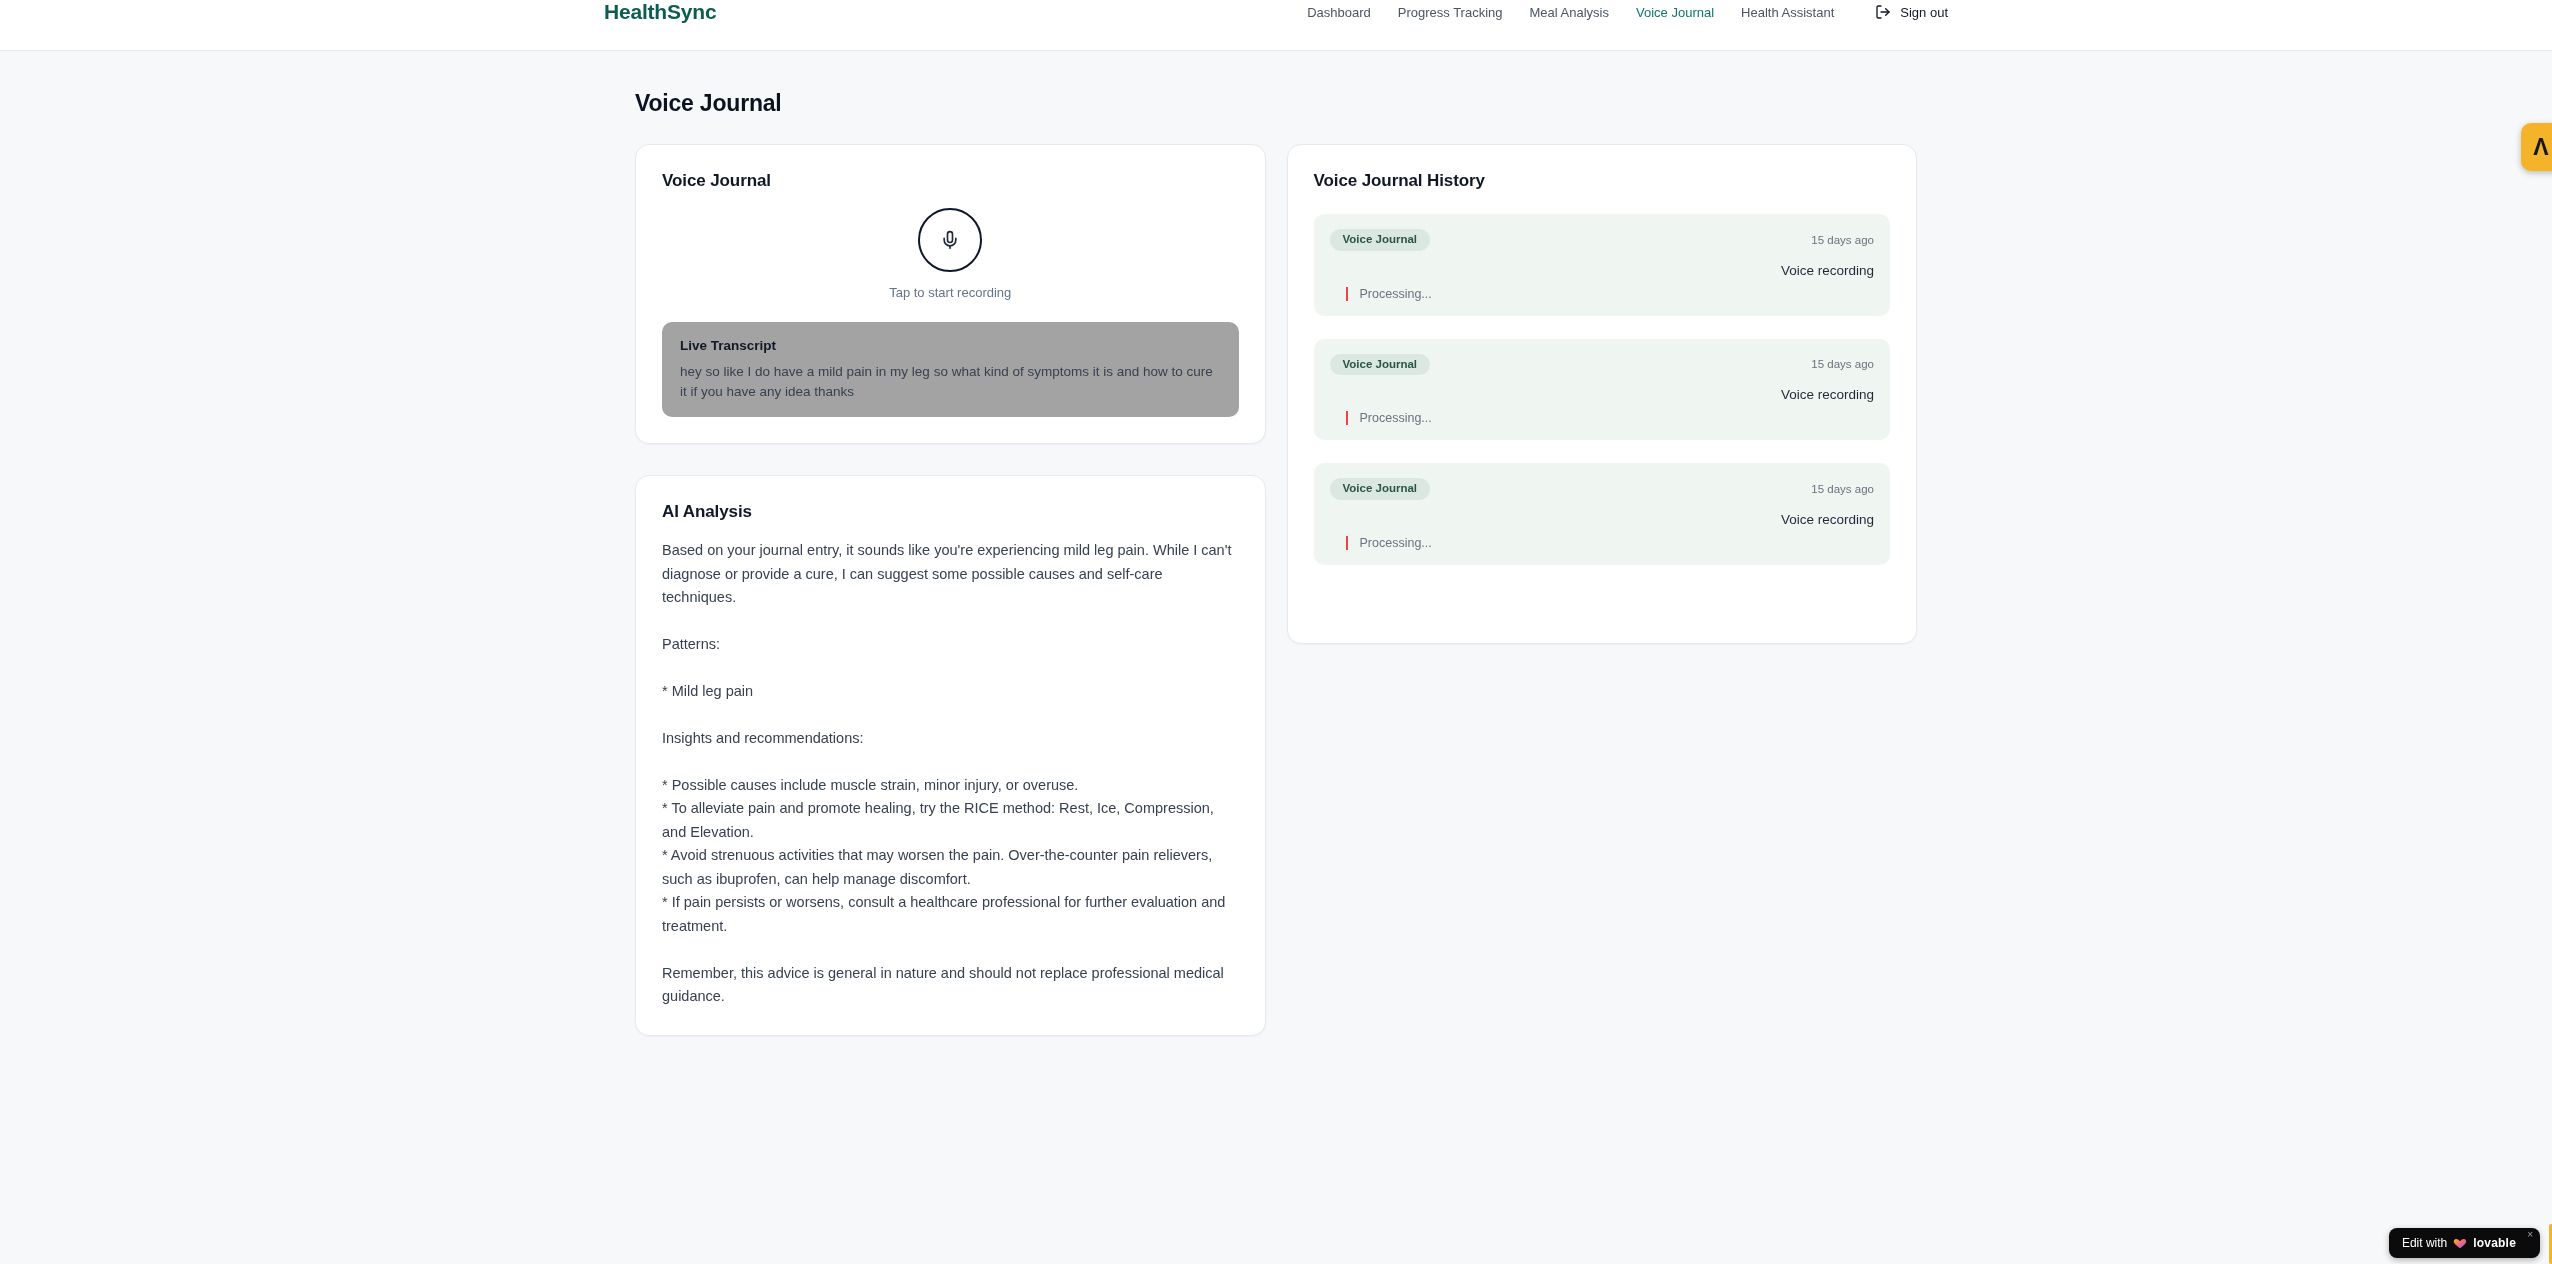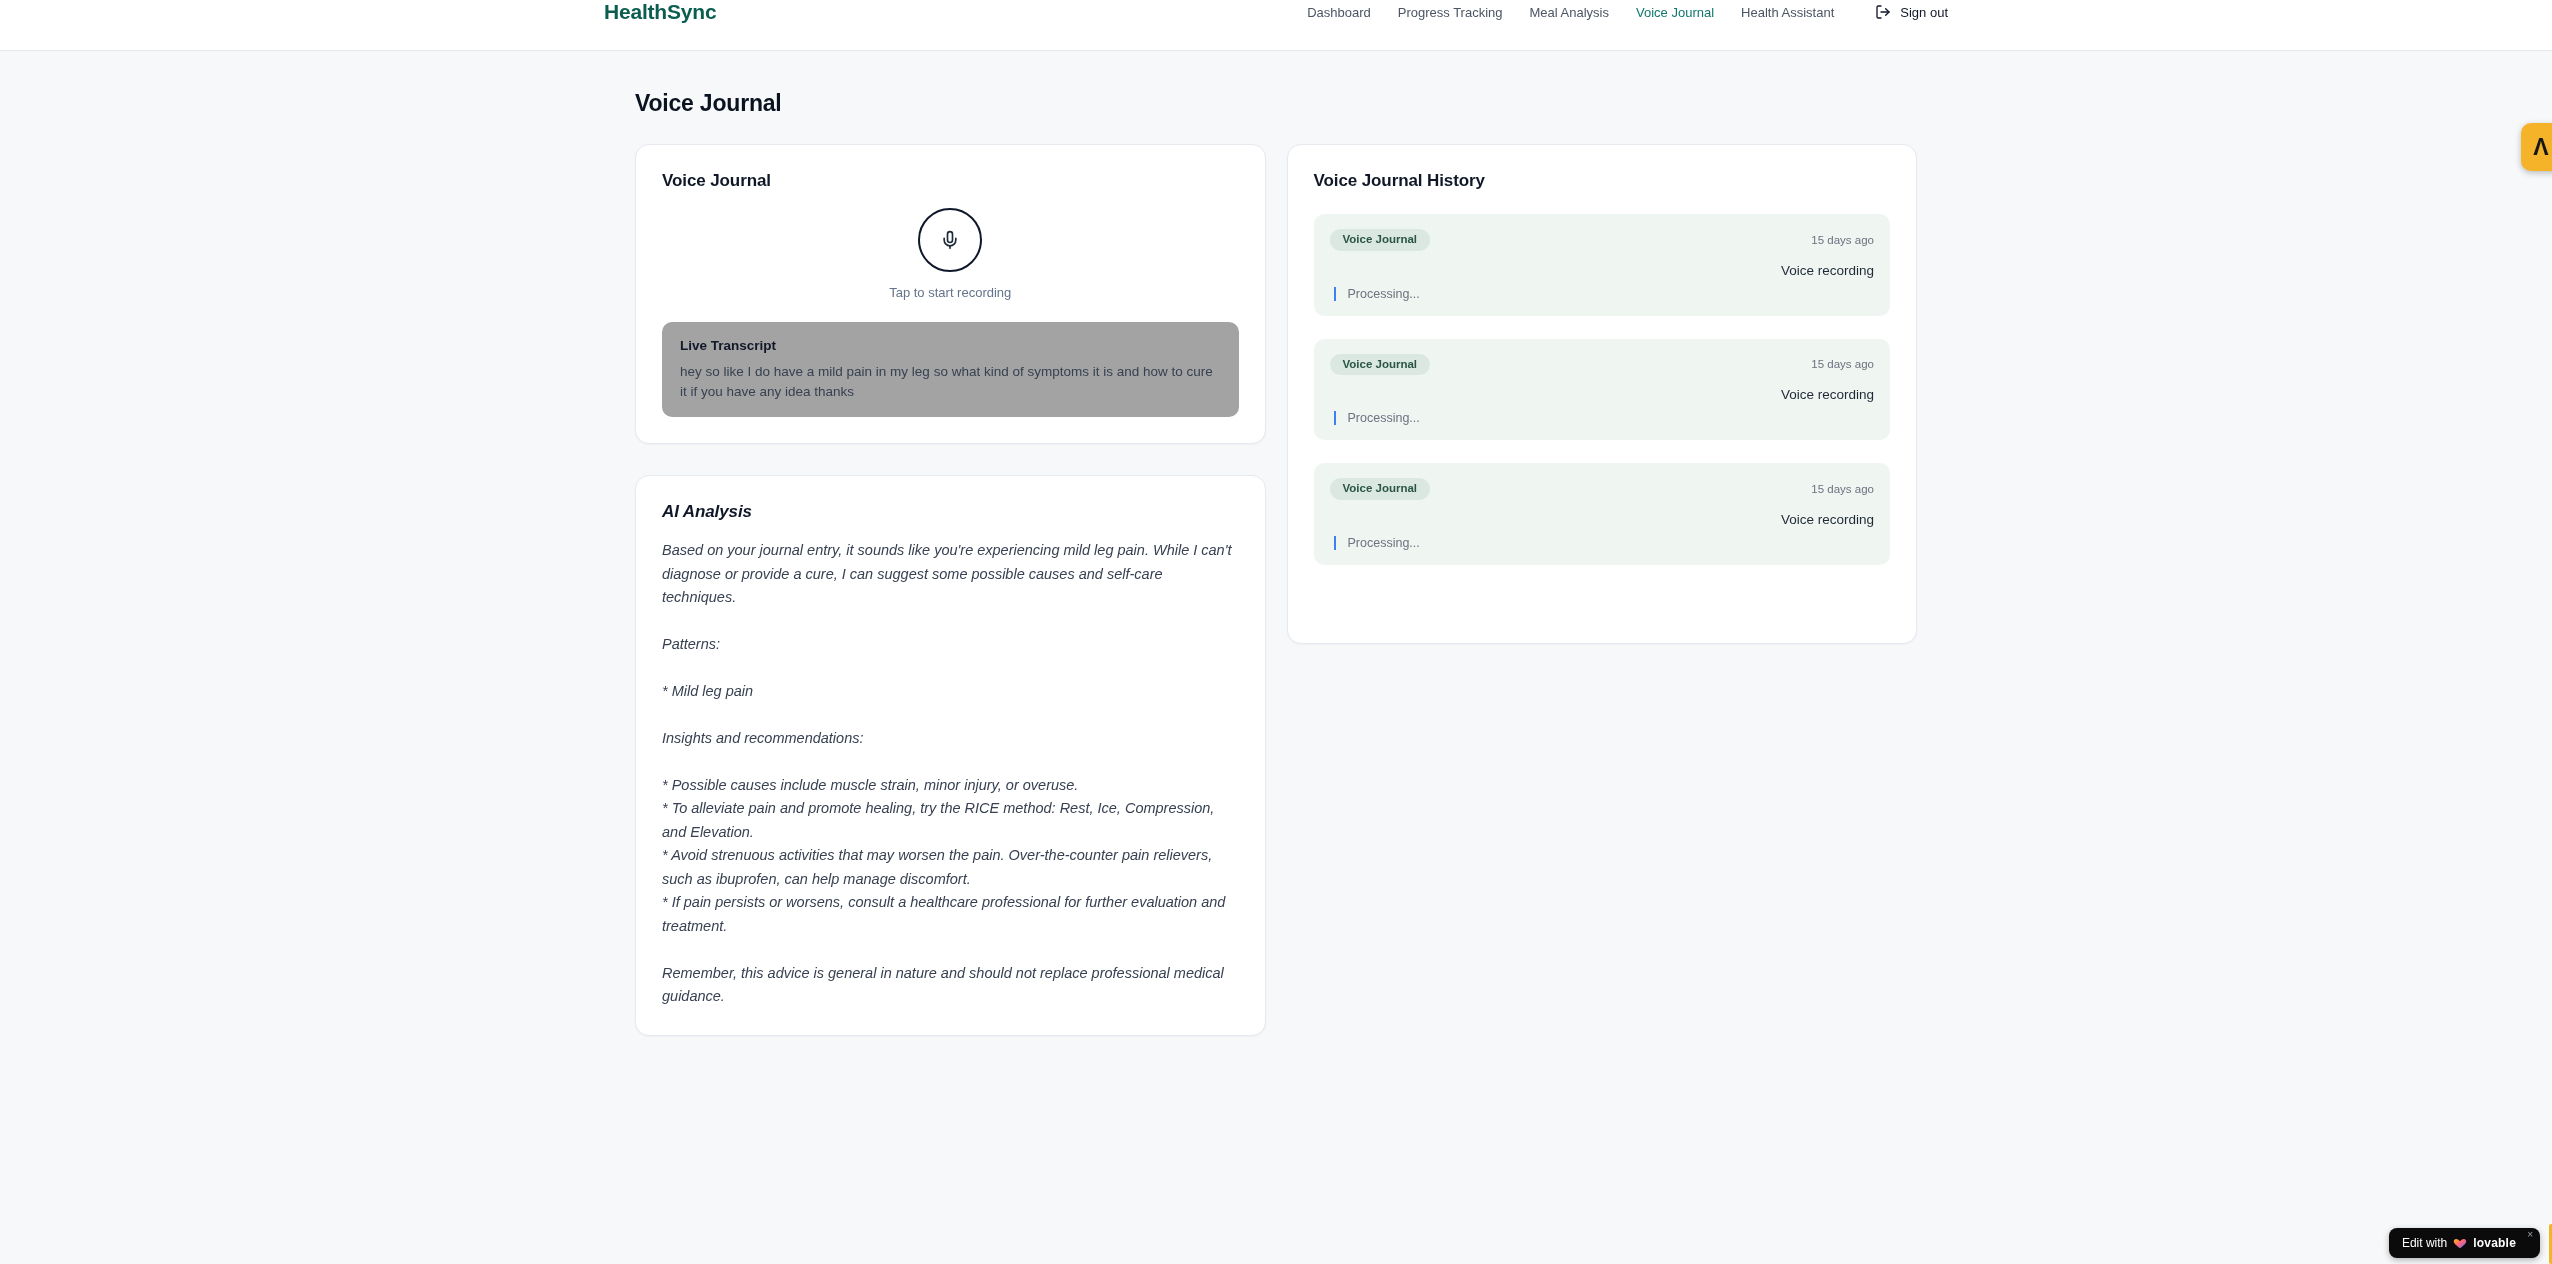--- a/index.html
+++ b/index.html
@@ -71,21 +71,21 @@
   .mic-button svg { width:20px; height:20px; stroke:#1f2937; }
   .tap-hint { margin-top:13px; font-size:13px; color:#64748b; }
   .transcript-box {
     margin-top:22px; background:#a3a3a3; border-radius:10px;
     padding:16px 18px;
   }
   .transcript-title { font-size:13.5px; font-weight:700; color:#111827; }
   .transcript-text { margin-top:9px; font-size:13.5px; line-height:1.45; color:#374151; }
 
   
-  .analysis-card { margin-top:31px;font-style:italic; }
+  .analysis-card { margin-top:31px; }
   .analysis-body {
     margin-top:17px; font-size:14.5px; line-height:1.62; color:#374151;
     white-space:pre-line;
   }
 
   
   .history-card { height:500px; overflow:hidden; }
   .history-list { margin-top:23px; display:flex; flex-direction:column; gap:23px; }
   .history-entry {
     background:var(--entry_bg,#eff6f1); border-radius:10px; padding:15px 16px;
@@ -93,22 +93,22 @@
   }
   .entry-top { display:flex; align-items:center; justify-content:space-between; }
   .entry-badge {
     background:var(--badge_bg,#dbe8e1); color:var(--badge_text,#2a5547);
     font-size:11.5px; font-weight:600;
     padding:5px 13px; border-radius:999px; line-height:1;
   }
   .entry-time { font-size:11.5px; color:#6b7280; }
   .entry-summary { margin-top:12px; font-size:13.5px; color:#1f2937;text-align:right; }
   .entry-status {
-    margin-top:9px; margin-left:4px;
-    border-left:2px solid #3b82f6; padding-left:12px;
+    margin-top:9px; margin-left:16px;
+    border-left:2px solid #ef4444; padding-left:12px;
     font-size:12.5px; color:#6b7280;
   }
 
   
   .side-tab {
     position:absolute; top:123px; right:-17px;
     width:48px; height:48px; border-radius:10px;
     background:var(--amber,#f5b32a);
     display:flex; align-items:center; justify-content:center;
     box-shadow:0 2px 6px rgba(0,0,0,.25);

